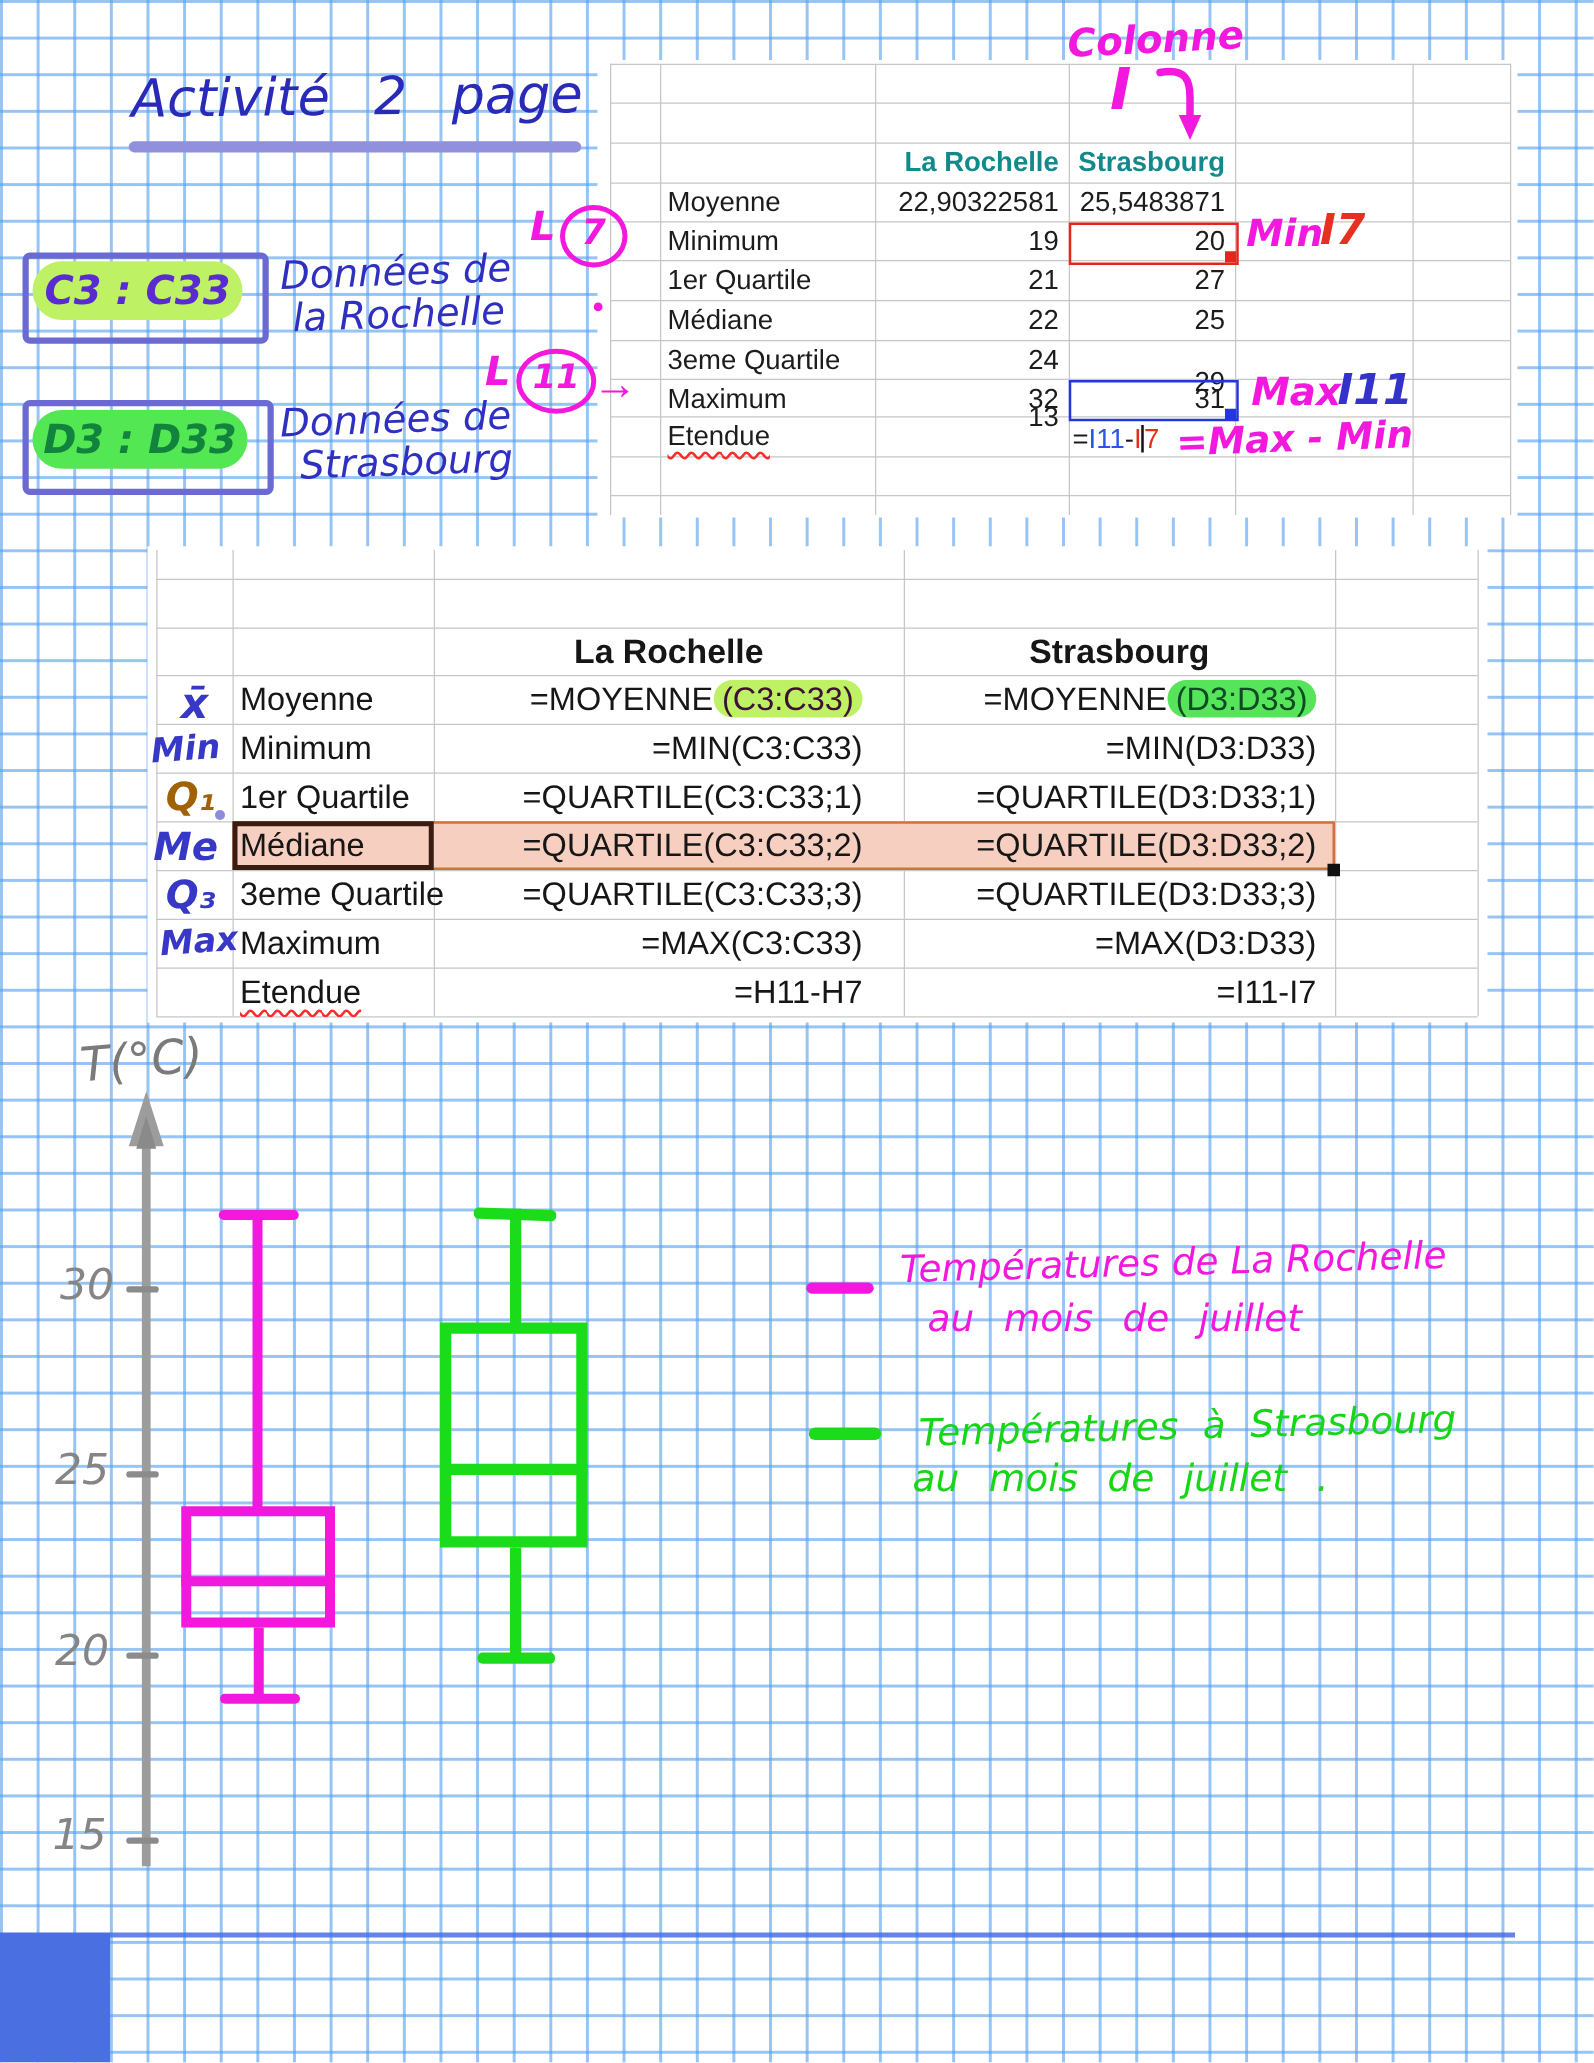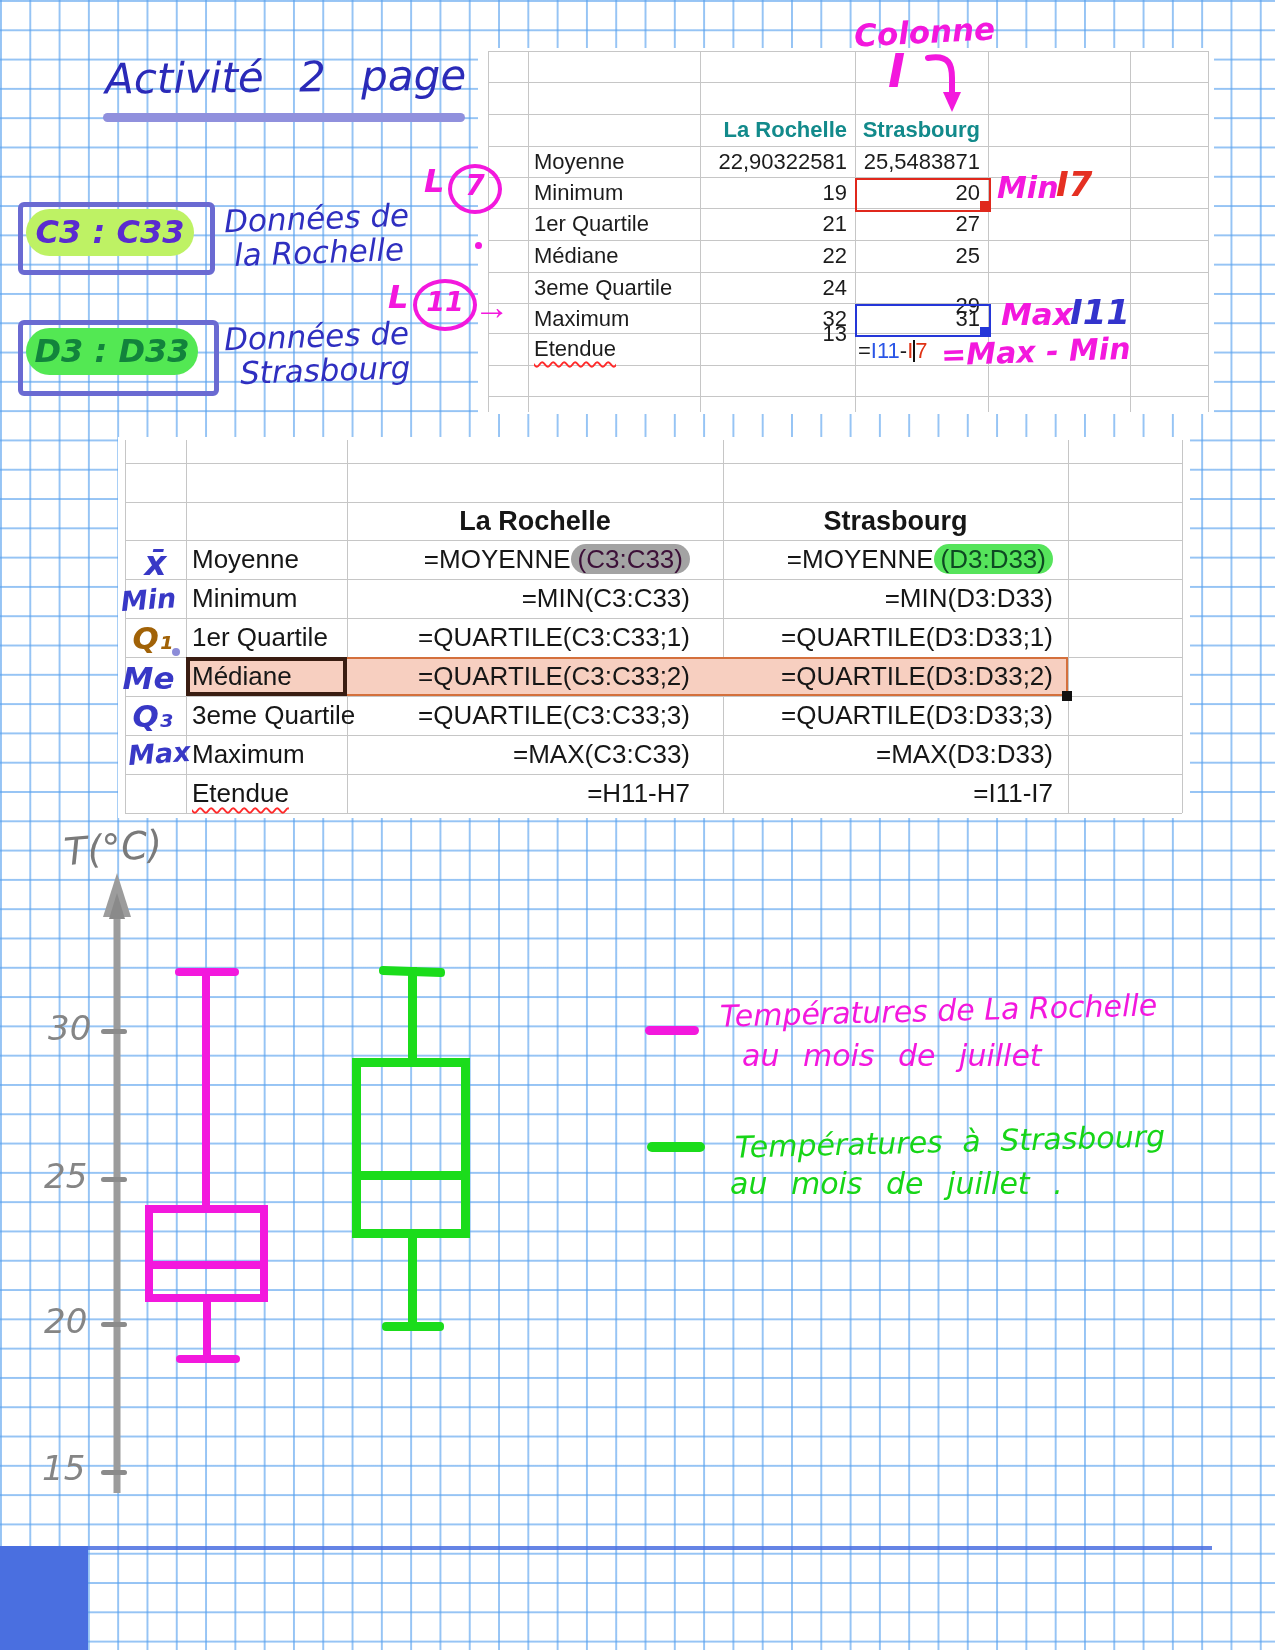--- a/index.html
+++ b/index.html
@@ -16,21 +16,21 @@
   .vl{position:absolute;width:1px;background:#c6c6c6;}
   .cell{position:absolute;font-size:22px;color:#1c1c1c;white-space:nowrap;line-height:31px;}
   .r{text-align:right;} .c{text-align:center;}
   .teal{color:#128a8b;font-weight:bold;}
   .t2cell{position:absolute;font-size:26px;color:#161616;white-space:nowrap;line-height:39px;}
   .hw{font-family:"DejaVu Sans", sans-serif;font-style:italic;}
   .mag{color:#f318dd;} .blueink{color:#2f2fc0;} .redink{color:#e53022;}
   .sq{text-decoration:underline;text-decoration-style:wavy;text-decoration-color:#ff2a2a;
       text-decoration-thickness:2px;text-underline-offset:5px;}
   .pill{border-radius:16px;padding:0 7px;}
-  .pill-pink{background:#a3a3a3;color:#3c1038;}
+  .pill-pink{background:#bef264;color:#3c1038;}
   .pill-green{background:#56e45b;color:#0e4a22;}
   .circ{position:absolute;border:4px solid #f318dd;border-radius:50%;color:#f318dd;
         text-align:center;font-weight:bold;}
   .dash{position:absolute;border-radius:5px;}
   .cursorbar{display:inline-block;width:2px;height:22px;background:#111;vertical-align:-4px;}
   .boxpart{position:absolute;}
 </style>
 </head>
 <body>
 

